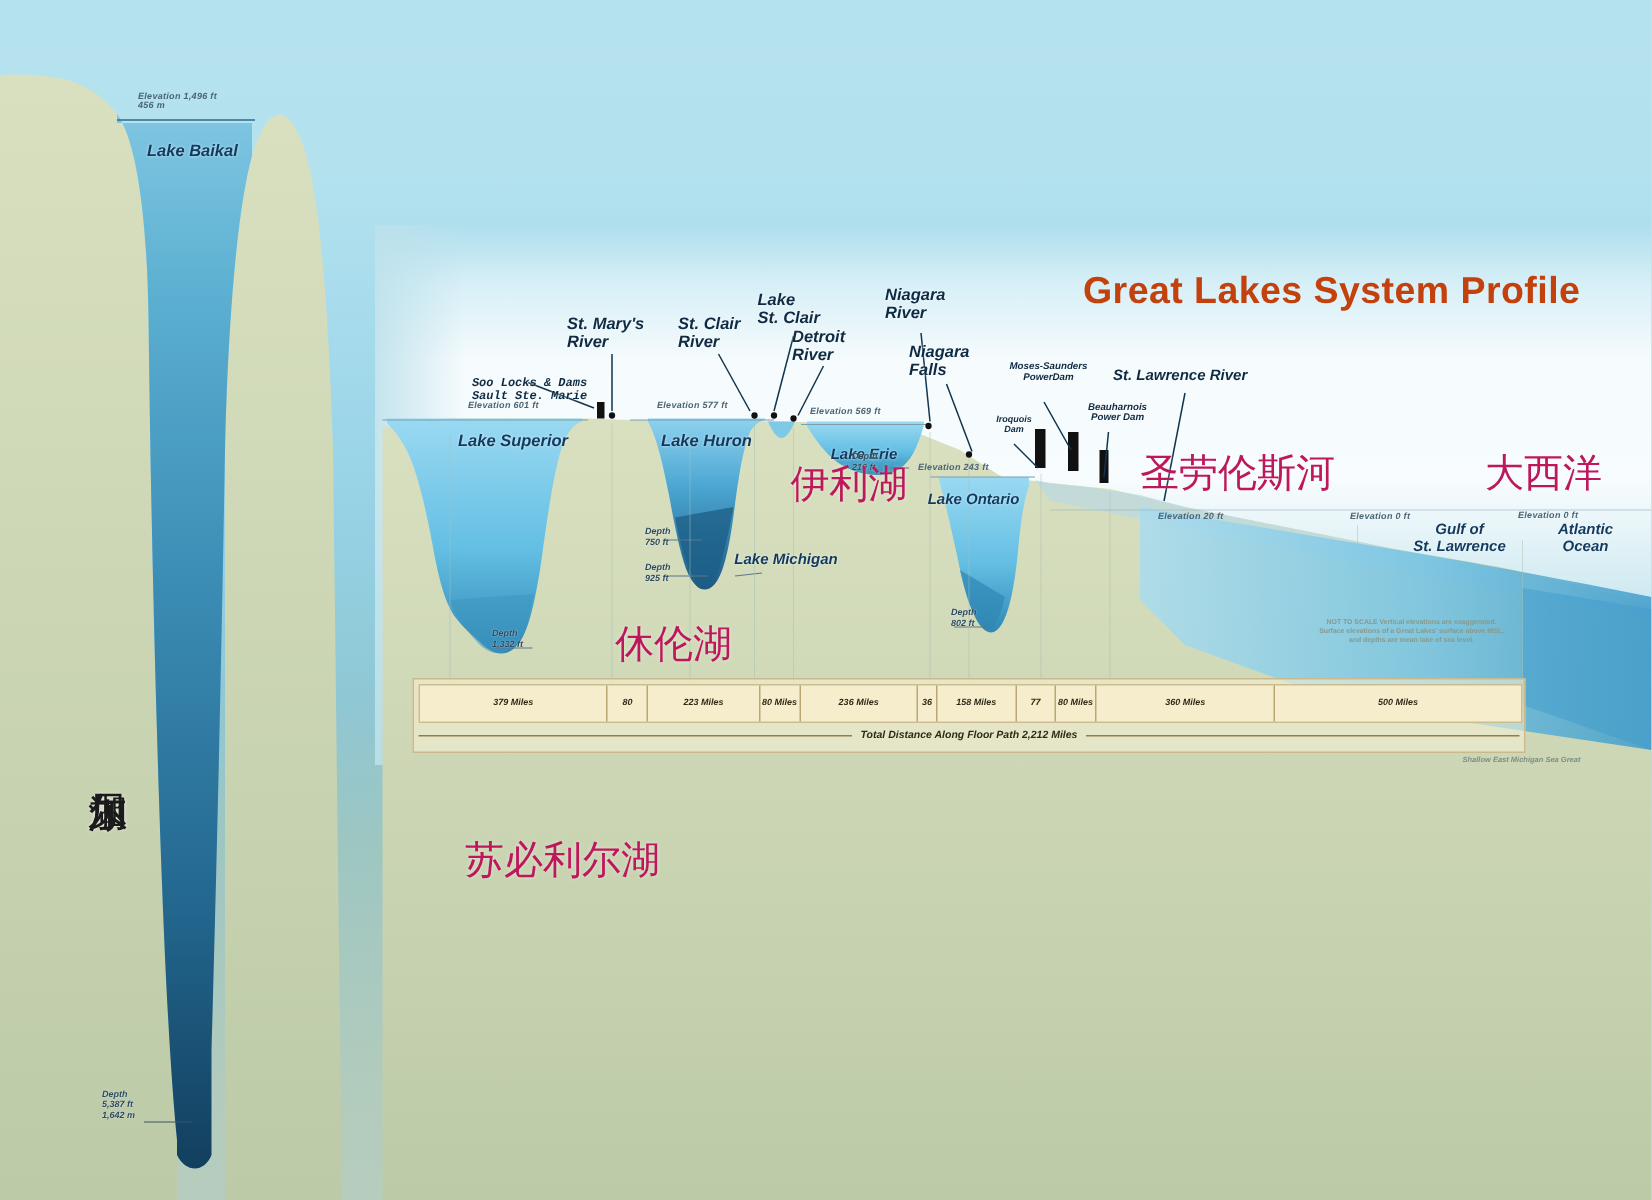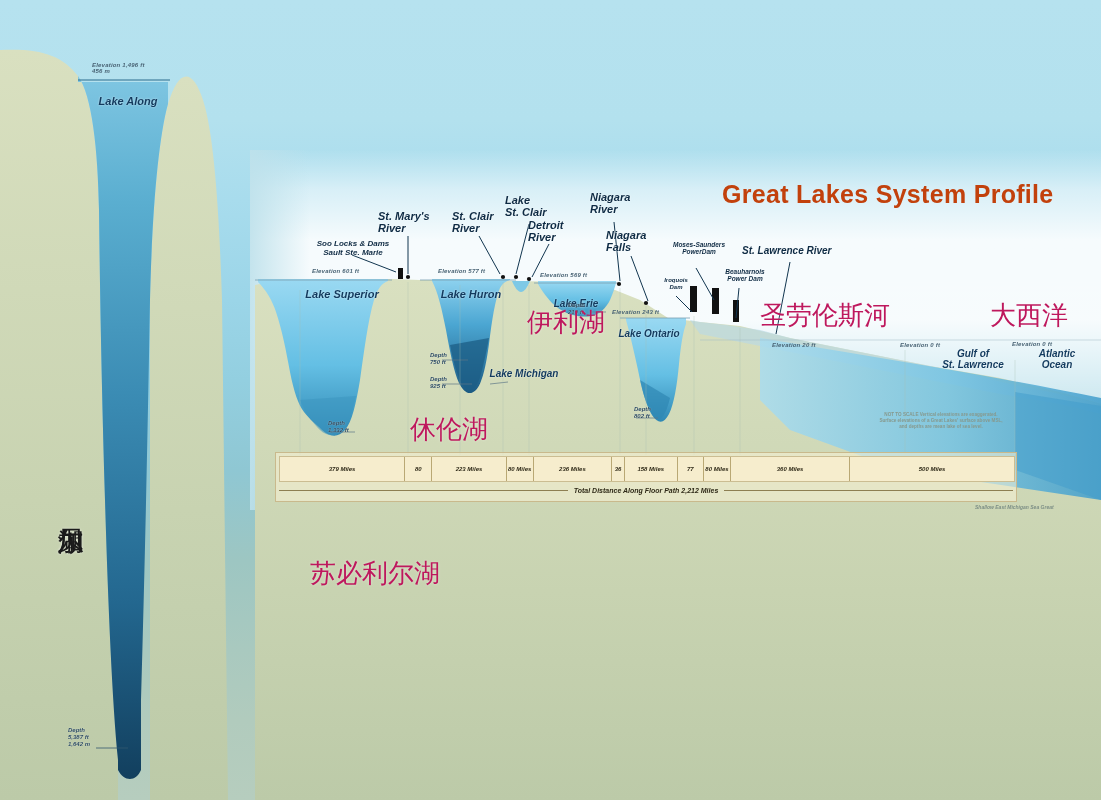--- a/index.html
+++ b/index.html
@@ -291,21 +291,21 @@
       <line x1="740" y1="328" x2="740" y2="455"></line>
       <line x1="905" y1="350" x2="905" y2="455"></line>
       <line x1="1015" y1="360" x2="1015" y2="455"></line>
     </g>
   </svg>
 
   <div class="title" style="left:722px;top:180px;">Great Lakes System Profile</div>
 
   <div class="lbl elev" style="left:92px;top:62px;width:100px;">Elevation 1,496 ft
 456 m</div>
-  <div class="lbl lakeName" style="left:98px;top:95px;width:60px;">Lake Along</div>
+  <div class="lbl lakeName" style="left:98px;top:95px;width:60px;">Lake Baikal</div>
   <div class="lbl tiny" style="left:68px;top:727px;width:56px;">Depth
 5,387 ft
 1,642 m</div>
   <div class="cnVert" style="left:56px;top:508px;">贝加尔湖</div>
 
   <div class="lbl lakeName" style="left:300px;top:288px;width:84px;">Lake Superior</div>
   <div class="lbl lakeName" style="left:436px;top:288px;width:70px;">Lake Huron</div>
   <div class="lbl lakeName" style="left:488px;top:368px;width:72px;font-size:10px;">Lake Michigan</div>
   <div class="lbl lakeName" style="left:541px;top:298px;width:70px;font-size:10px;">Lake Erie</div>
   <div class="lbl lakeName" style="left:618px;top:328px;width:62px;font-size:10px;">Lake Ontario</div>
@@ -326,21 +326,21 @@
 802 ft</div>
 
   <div class="lbl elev" style="left:312px;top:268px;">Elevation 601 ft</div>
   <div class="lbl elev" style="left:438px;top:268px;">Elevation 577 ft</div>
   <div class="lbl elev" style="left:540px;top:272px;">Elevation 569 ft</div>
   <div class="lbl elev" style="left:612px;top:309px;">Elevation 243 ft</div>
   <div class="lbl elev" style="left:772px;top:342px;">Elevation 20 ft</div>
   <div class="lbl elev" style="left:900px;top:342px;">Elevation 0 ft</div>
   <div class="lbl elev" style="left:1012px;top:341px;">Elevation 0 ft</div>
 
-  <div class="lbl calloutSm" style="left:302px;top:240px;width:102px;">Soo Locks &amp; Dams
+  <div class="lbl calloutSm" style="left:302px;top:252px;width:102px;font-family:Liberation Mono, monospace;">Soo Locks &amp; Dams
 Sault Ste. Marie</div>
   <div class="lbl callout" style="left:378px;top:211px;width:62px;">St. Mary's
 River</div>
   <div class="lbl callout" style="left:452px;top:211px;width:58px;">St. Clair
 River</div>
   <div class="lbl callout" style="left:505px;top:195px;width:56px;">Lake
 St. Clair</div>
   <div class="lbl callout" style="left:528px;top:220px;width:56px;">Detroit
 River</div>
   <div class="lbl callout" style="left:590px;top:192px;width:56px;">Niagara

